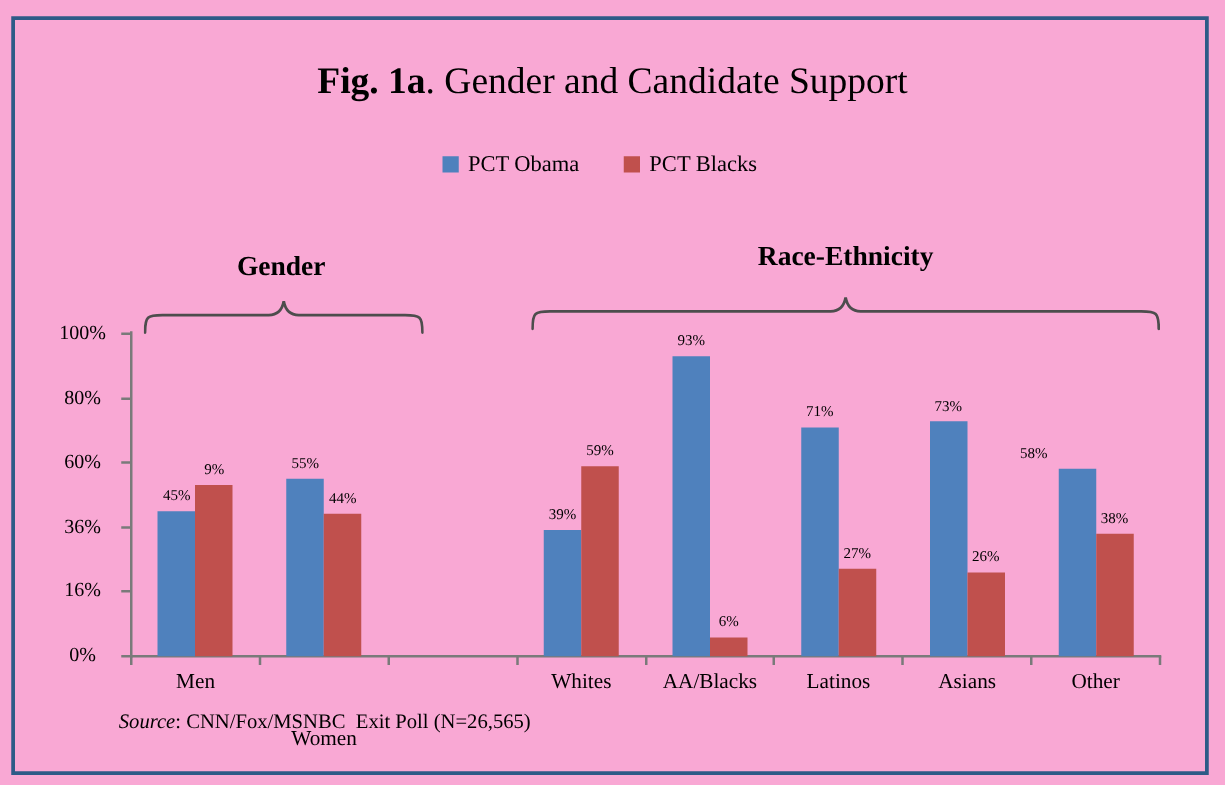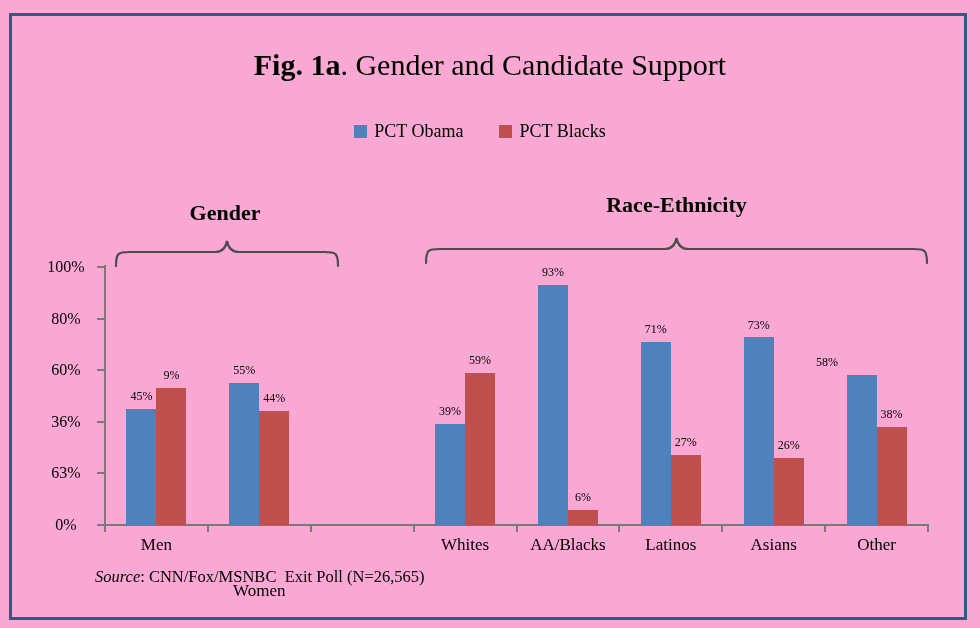--- a/index.html
+++ b/index.html
@@ -74,21 +74,21 @@
   <svg class="brace" id="brace-race" style="left:425px; top:236px;" width="503" height="30" viewBox="0 0 503 30">
       <path d="M 1 27 C 1 14 3 13 15 13 L 239.5 13 Q 249.5 13 251.5 2 Q 253.5 13 263.5 13 L 488 13 C 500 13 502 14 502 27" fill="none" stroke="#4d4d4d" stroke-width="2.2" stroke-linecap="round"></path>
     </svg>
 
   <div id="plot">
       <div class="axis-line" style="left: 104px; top: 265px; width: 2px; height: 261px; background: rgb(122, 122, 122);"></div>
       <div class="axis-line" style="left: 104px; top: 524px; width: 825px; height: 2px; background: rgb(122, 122, 122);"></div>
       <div class="tick" style="left: 97px; top: 524px; width: 7px; height: 2px; background: rgb(122, 122, 122);"></div>
       <div class="ytick-label" style="left: 36px; top: 515px; width: 60px;">0%</div>
       <div class="tick" style="left: 97px; top: 472.4px; width: 7px; height: 2px; background: rgb(122, 122, 122);"></div>
-      <div class="ytick-label" style="left: 36px; top: 463.4px; width: 60px;">63%</div>
+      <div class="ytick-label" style="left: 36px; top: 463.4px; width: 60px;">16%</div>
       <div class="tick" style="left: 97px; top: 420.8px; width: 7px; height: 2px; background: rgb(122, 122, 122);"></div>
       <div class="ytick-label" style="left: 36px; top: 411.8px; width: 60px;">36%</div>
       <div class="tick" style="left: 97px; top: 369.2px; width: 7px; height: 2px; background: rgb(122, 122, 122);"></div>
       <div class="ytick-label" style="left: 36px; top: 360.2px; width: 60px;">60%</div>
       <div class="tick" style="left: 97px; top: 317.6px; width: 7px; height: 2px; background: rgb(122, 122, 122);"></div>
       <div class="ytick-label" style="left: 36px; top: 308.6px; width: 60px;">80%</div>
       <div class="tick" style="left: 97px; top: 266px; width: 7px; height: 2px; background: rgb(122, 122, 122);"></div>
       <div class="ytick-label" style="left: 36px; top: 257px; width: 60px;">100%</div>
       <div class="tick" style="left: 104px; top: 525px; width: 2px; height: 7px; background: rgb(122, 122, 122);"></div>
       <div class="tick" style="left: 206.875px; top: 525px; width: 2px; height: 7px; background: rgb(122, 122, 122);"></div>

